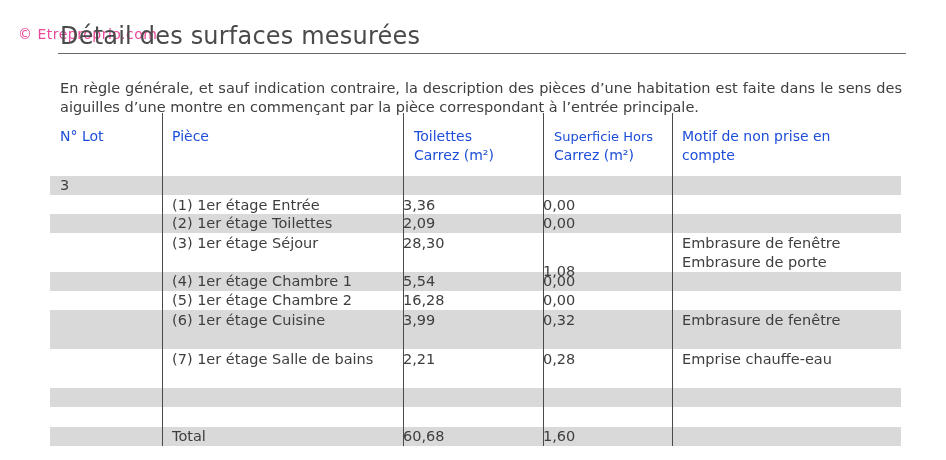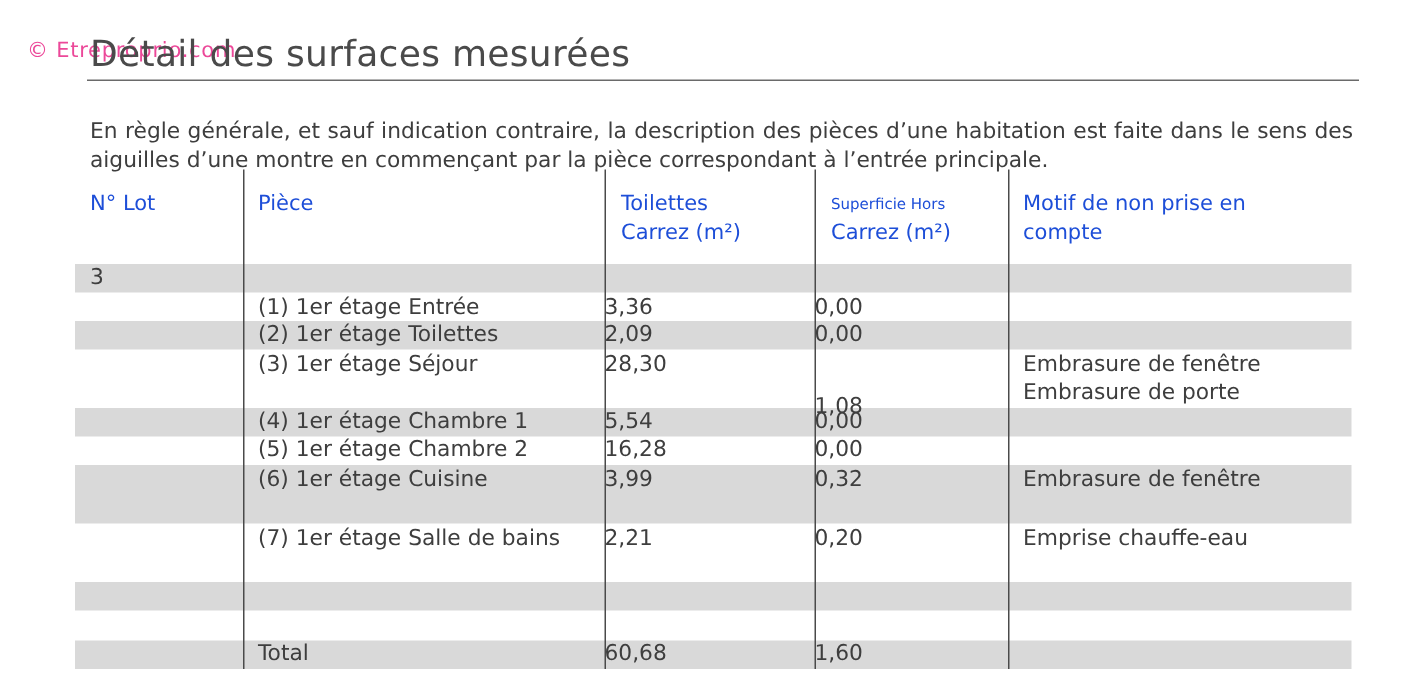--- a/index.html
+++ b/index.html
@@ -47,21 +47,21 @@
 
   <div class="vline" style="left:162px;"></div>
   <div class="vline" style="left:403px;"></div>
   <div class="vline" style="left:543px;"></div>
   <div class="vline" style="left:672px;"></div>
 
   <div class="cell hdr" style="left:60px;top:127px;">N° Lot</div>
   <div class="cell hdr" style="left:172px;top:127px;">Pièce</div>
   <div class="cell hdr" style="left:414px;top:127px;">Toilettes</div>
   <div class="cell hdr" style="left:414px;top:146px;">Carrez (m²)</div>
-  <div class="cell hdr hdr-just" style="left:554px;top:127px;width:110px;font-size:10px;">Superficie Hors</div>
+  <div class="cell hdr hdr-just" style="left:554px;top:127px;width:110px;font-size:13px;">Superficie Hors</div>
   <div class="cell hdr" style="left:554px;top:146px;">Carrez (m²)</div>
   <div class="cell hdr hdr-just" style="left:682px;top:127px;width:210px;">Motif de non prise en</div>
   <div class="cell hdr" style="left:682px;top:146px;">compte</div>
 
   <div class="cell" style="left:60px;top:176px;">3</div>
 
   <div class="cell" style="left:172px;top:196px;">(1) 1er étage Entrée</div>
   <div class="cell num" style="left:403px;width:126px;top:196px;">3,36</div>
   <div class="cell num" style="left:543px;width:119px;top:196px;">0,00</div>
 
@@ -83,19 +83,19 @@
   <div class="cell num" style="left:403px;width:126px;top:291px;">16,28</div>
   <div class="cell num" style="left:543px;width:119px;top:291px;">0,00</div>
 
   <div class="cell" style="left:172px;top:311px;">(6) 1er étage Cuisine</div>
   <div class="cell num" style="left:403px;width:126px;top:311px;">3,99</div>
   <div class="cell num" style="left:543px;width:119px;top:311px;">0,32</div>
   <div class="cell" style="left:682px;top:311px;">Embrasure de fenêtre</div>
 
   <div class="cell" style="left:172px;top:350px;">(7) 1er étage Salle de bains</div>
   <div class="cell num" style="left:403px;width:126px;top:350px;">2,21</div>
-  <div class="cell num" style="left:543px;width:119px;top:350px;">0,20</div>
+  <div class="cell num" style="left:543px;width:119px;top:350px;">0,28</div>
   <div class="cell" style="left:682px;top:350px;">Emprise chauffe-eau</div>
 
   <div class="cell" style="left:172px;top:427px;">Total</div>
   <div class="cell num" style="left:403px;width:126px;top:427px;">60,68</div>
   <div class="cell num" style="left:543px;width:119px;top:427px;">1,60</div>
 </div>
 
 </body></html>

